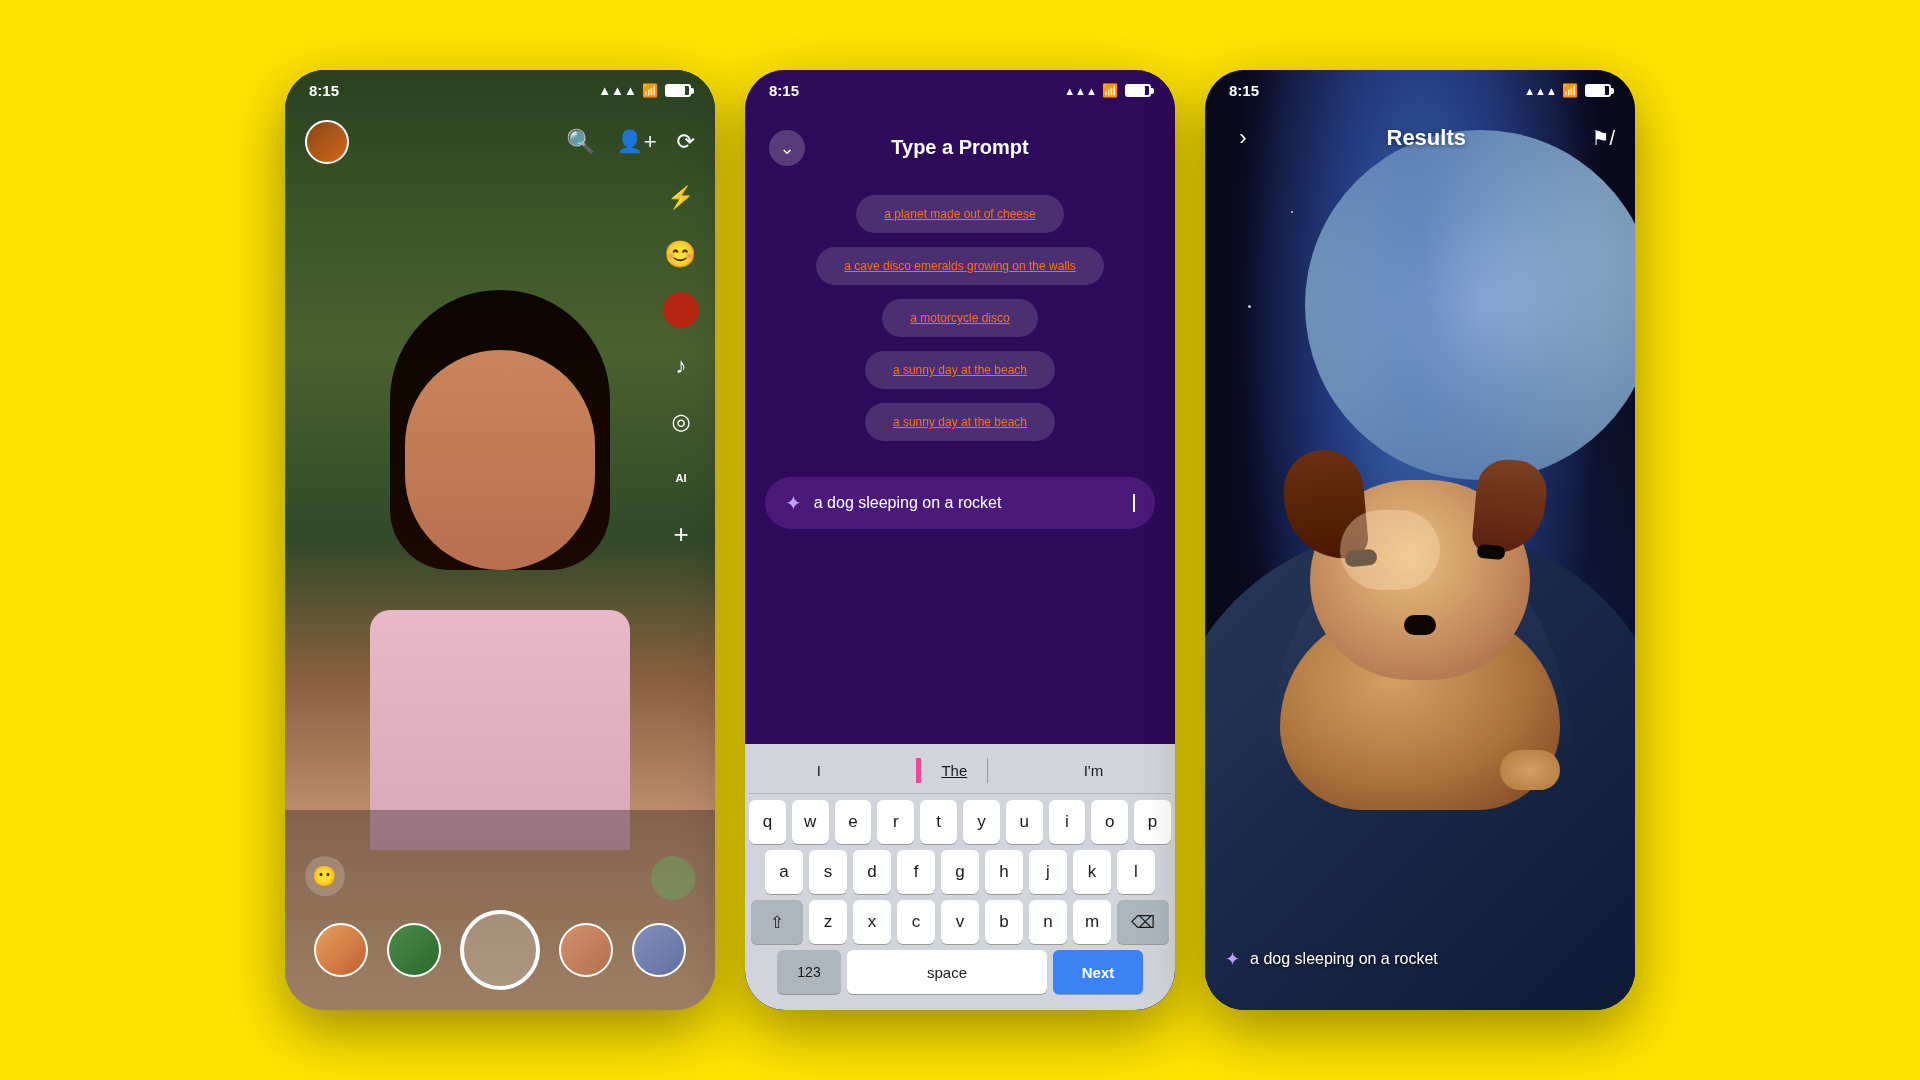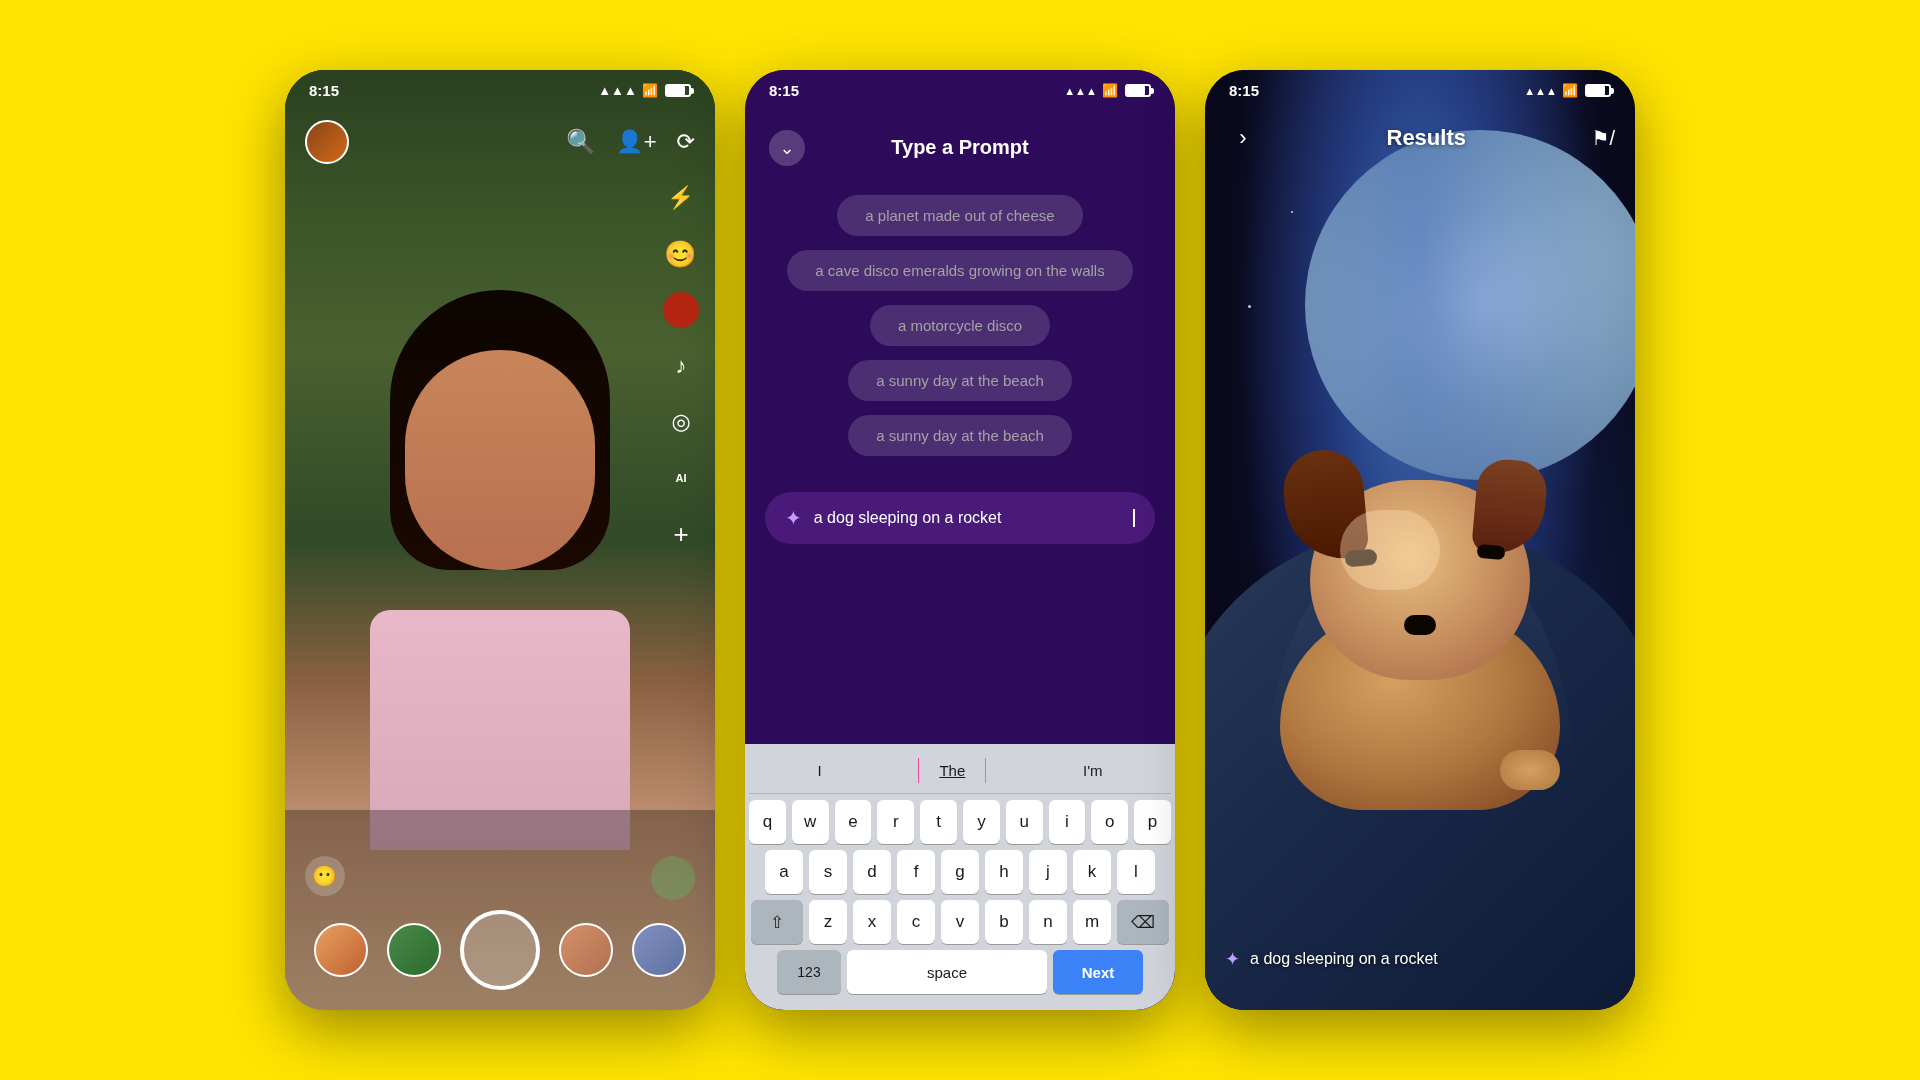--- a/index.html
+++ b/index.html
@@ -209,24 +209,25 @@
       display: flex;
       flex-direction: column;
       align-items: center;
       gap: 14px;
       padding: 20px 20px;
     }
     .suggestion-pill {
       background: rgba(255,255,255,0.15);
       border-radius: 24px;
       padding: 12px 28px;
-      color: #a3a3a3;
-      font-size: 15px;
+      color: #f97316;
+      font-size: 12px;
       text-align: center;
       white-space: nowrap;
+      text-decoration: underline;
     }
     .prompt-input-area {
       margin: 16px 20px;
       background: #4a1a7a;
       border-radius: 28px;
       padding: 14px 20px;
       display: flex;
       align-items: center;
       gap: 12px;
     }
@@ -261,21 +262,21 @@
       padding: 6px 10px 10px;
       border-bottom: 1px solid #b0b4b9;
       margin-bottom: 6px;
     }
     .word-sug {
       color: #1a1a1a;
       font-size: 15px;
       padding: 4px 20px;
     }
     .word-sug.divider {
-      border-left: 1px solid #ec4899;
+      border-left: 5px solid #ec4899;
       border-right: 1px solid #999;
       text-decoration: underline;
     }
     .key-row {
       display: flex;
       justify-content: center;
       gap: 6px;
       margin-bottom: 6px;
     }
     .key {

